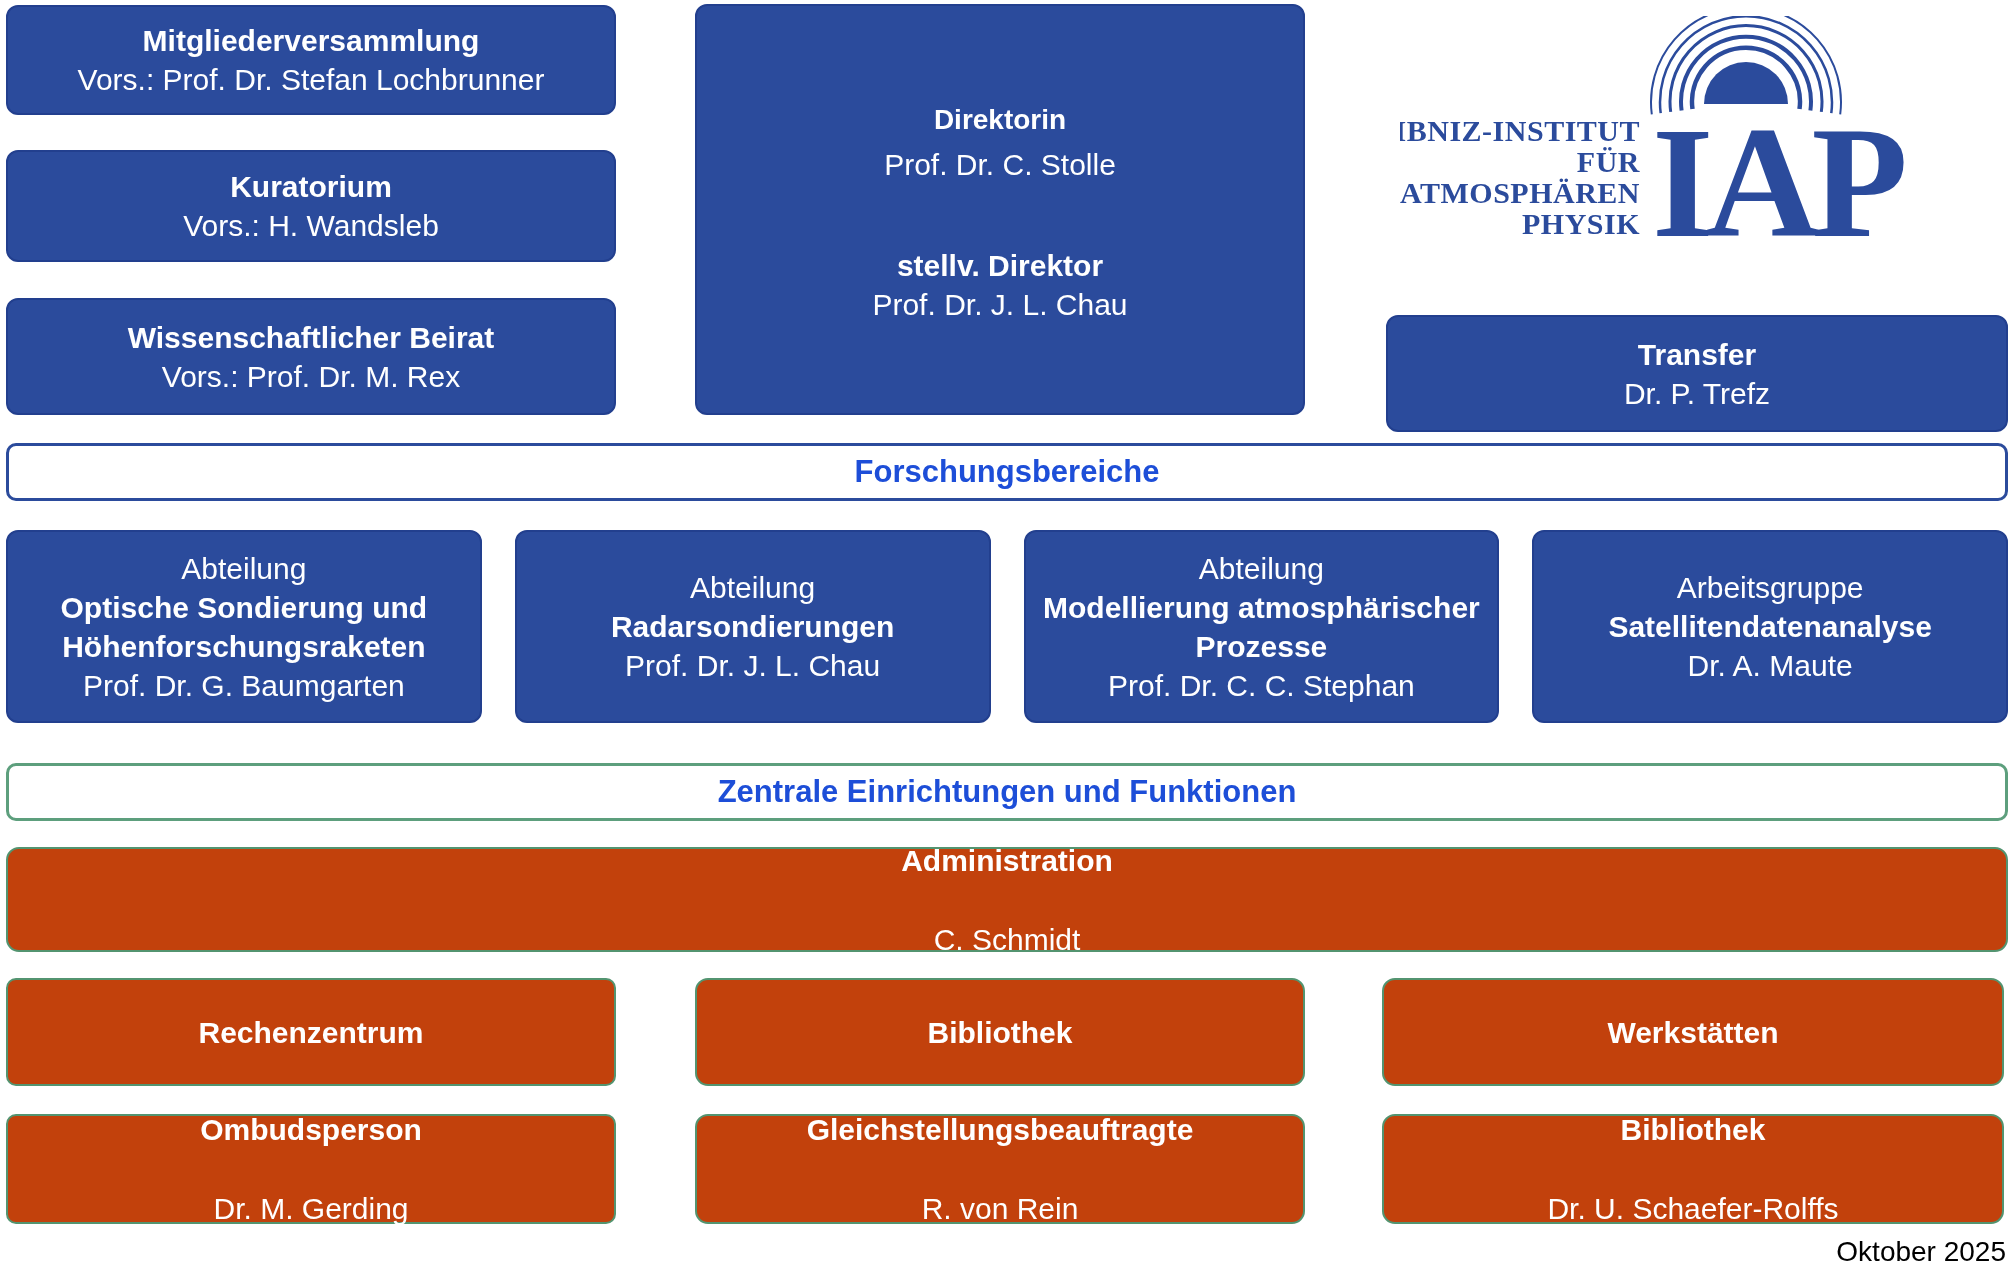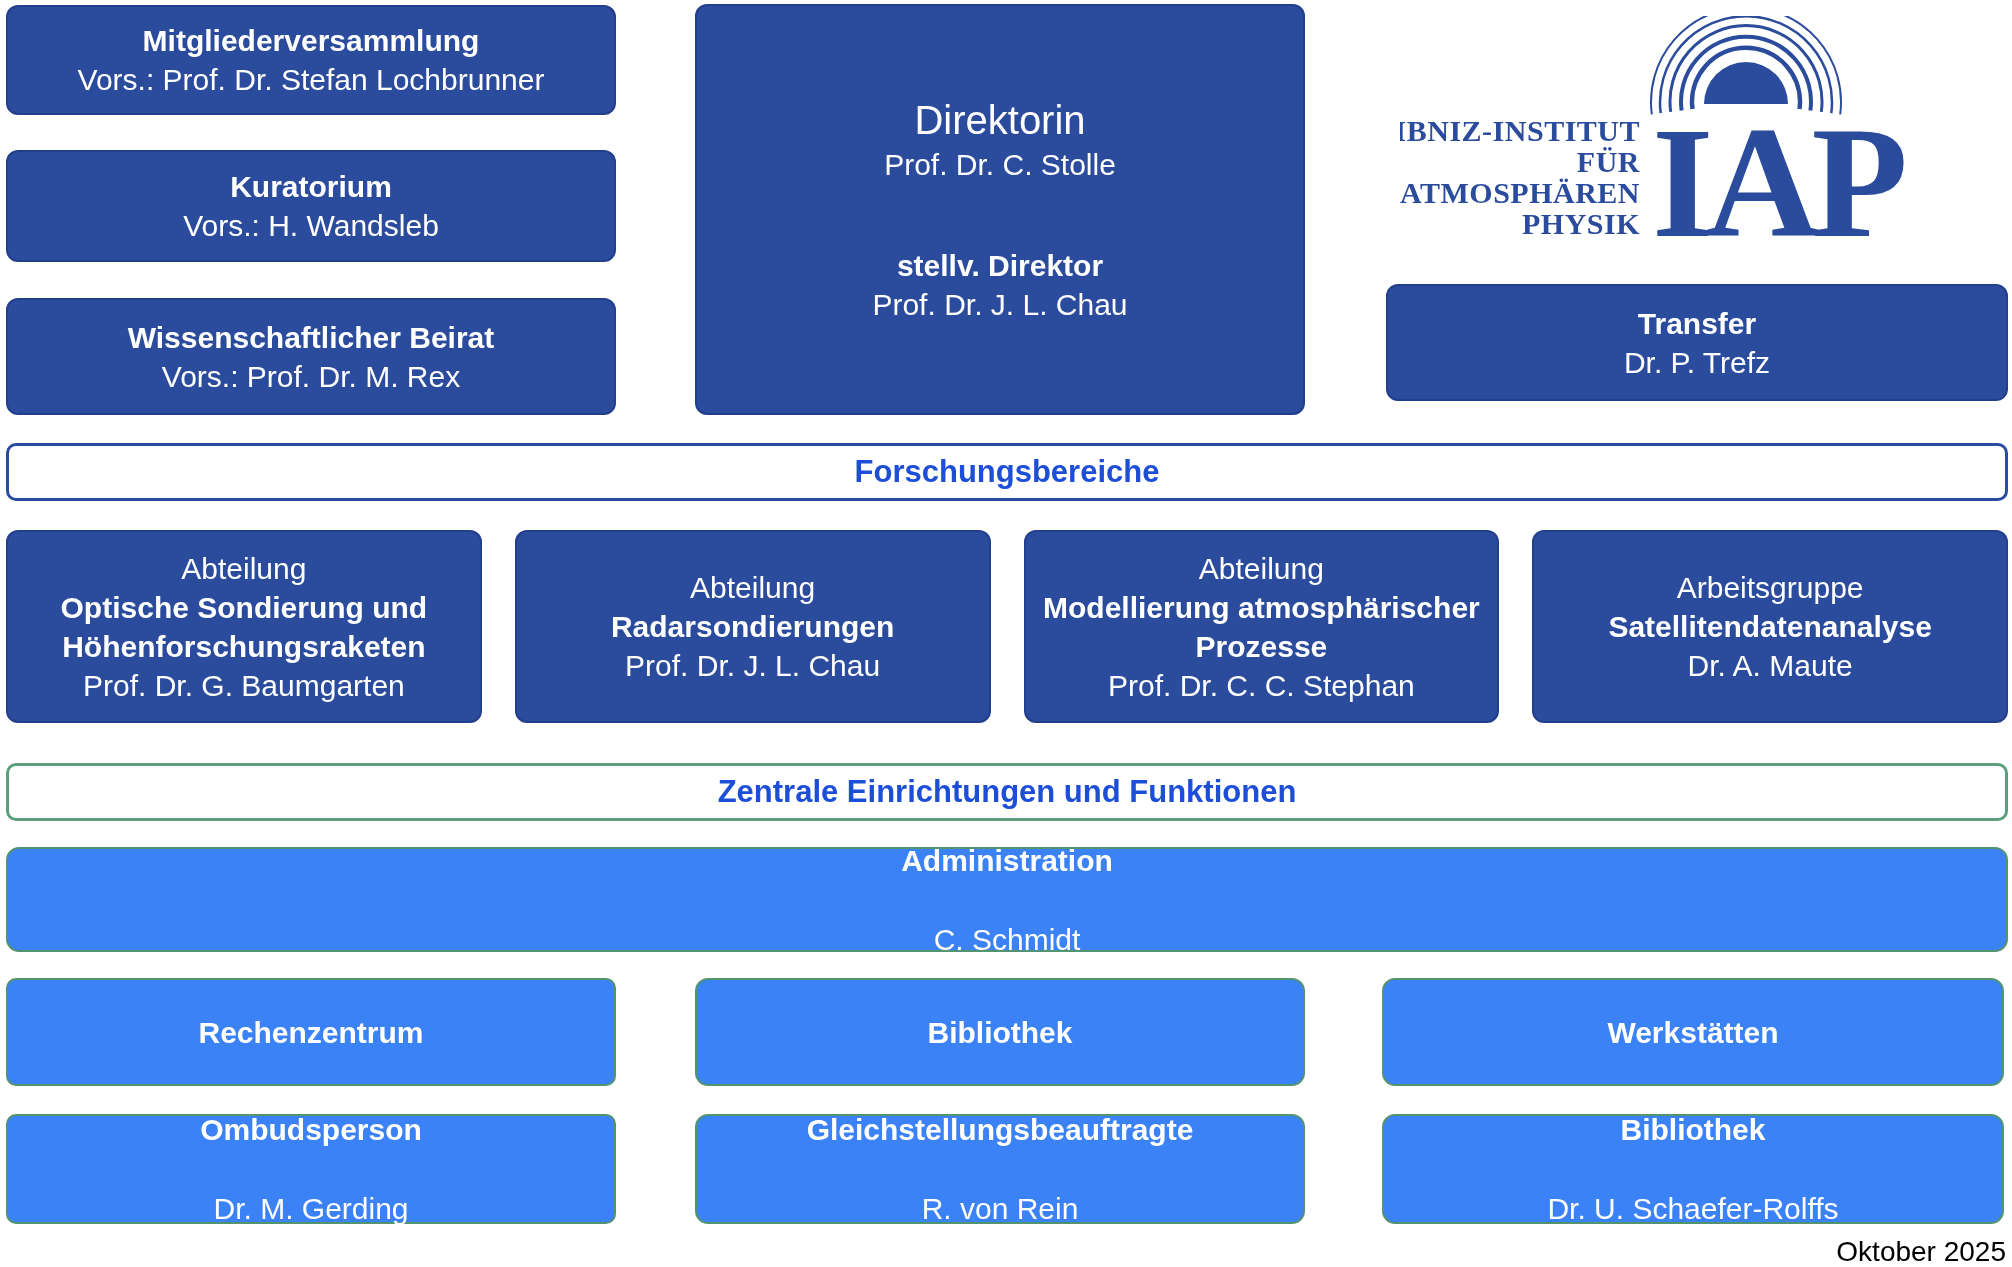--- a/index.html
+++ b/index.html
@@ -15,21 +15,21 @@
     background:#2b4b9c;
     border:2px solid #223f8e;
     border-radius:12px;
     color:#ffffff;
     display:flex;flex-direction:column;
     align-items:center;justify-content:center;
     text-align:center;
     box-sizing:border-box;
   }
   .greenbox{
-    background:#3b82f6;
+    background:#c2410c;
     border:2px solid #539470;
     border-radius:13px;
     color:#ffffff;
     display:flex;flex-direction:column;
     align-items:center;justify-content:center;
     text-align:center;
     box-sizing:border-box;
     gap:40px;
   }
   .band{
@@ -37,21 +37,21 @@
     border-radius:10px;
     display:flex;align-items:center;justify-content:center;
     color:#1d4ed8;
     font-weight:700;font-size:31px;
     box-sizing:border-box;
   }
   .band-blue{border:3px solid #2b4b9c;}
   .band-green{border:3px solid #5d9f7d;}
   .t-title{font-weight:700;font-size:30px;line-height:39px;}
   .t-sub{font-weight:400;font-size:30px;line-height:39px;}
-  .t-big{font-weight:400;font-size:40px;line-height:50px;}
+  .t-big{font-weight:700;font-size:28px;line-height:50px;}
   .row4{
     position:absolute;left:6px;width:2002px;
     display:flex;gap:33px;
   }
   .row3{
     position:absolute;left:6px;width:2002px;
     display:flex;
   }
   .row4 > div{flex:1;}
   .colL{width:610px;border-radius:10px;}
@@ -106,21 +106,21 @@
       <g fill="#2b4b9c">
         <text x="240" y="125" text-anchor="end" font-size="30" font-weight="bold" letter-spacing="0.5">LEIBNIZ-INSTITUT</text>
         <text x="240" y="156" text-anchor="end" font-size="30" font-weight="bold" letter-spacing="0.5">FÜR</text>
         <text x="240" y="187" text-anchor="end" font-size="30" font-weight="bold" letter-spacing="0.5">ATMOSPHÄREN</text>
         <text x="240" y="218" text-anchor="end" font-size="30" font-weight="bold" letter-spacing="0.5">PHYSIK</text>
         <text x="252" y="220" font-size="158" font-weight="bold" letter-spacing="-8">IAP</text>
       </g>
     </svg>
   </div>
 
-  <div class="abs bluebox" style="left:1386px;top:284px;width:622px;height:117px;">
+  <div class="abs bluebox" style="left:1386px;top:315px;width:622px;height:117px;">
     <div class="t-title">Transfer</div>
     <div class="t-sub">Dr. P. Trefz</div>
   </div>
 
   <div class="abs band band-blue" style="left:6px;top:443px;width:2002px;height:58px;">
     <span>Forschungsbereiche</span>
   </div>
 
   <div class="row4" style="top:530px;height:193px;">
     <div class="bluebox">

